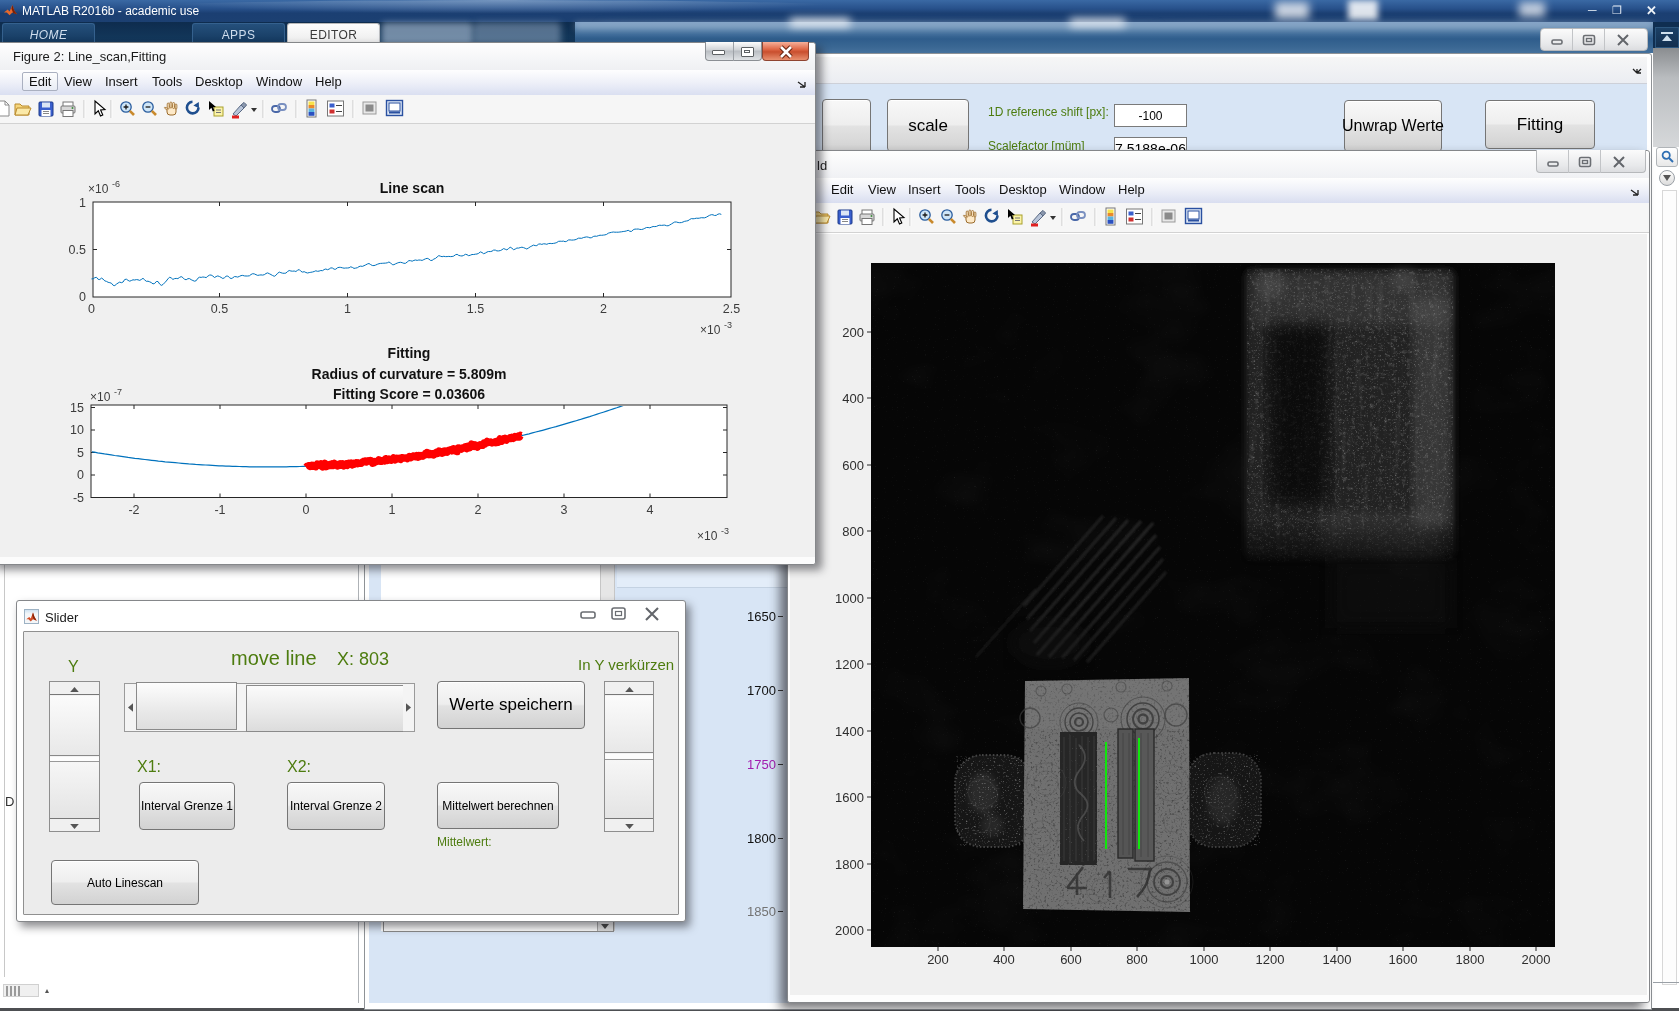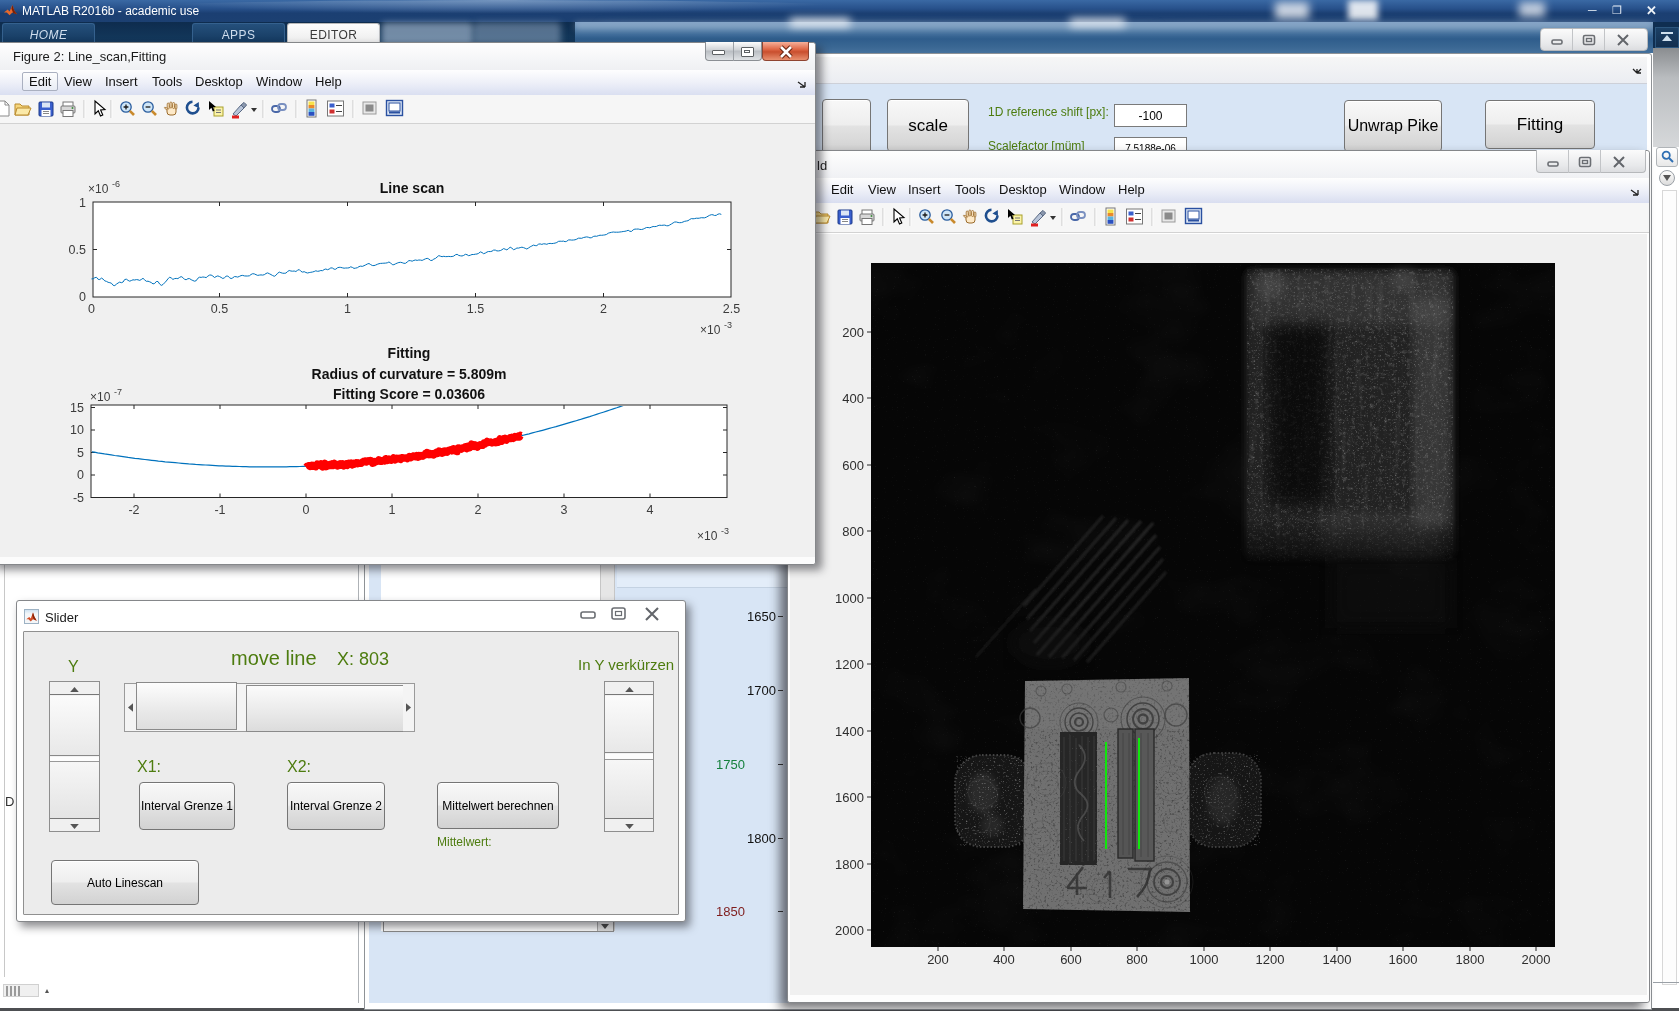--- a/index.html
+++ b/index.html
@@ -129,29 +129,29 @@
 
 <div class="abs" style="left:617px;top:565px;width:1030px;height:22px;background:#e3edf9;"></div>
 <div class="abs" style="left:617px;top:587px;width:1030px;height:1px;background:#c4d2e2;"></div>
 
 <div class="btn" style="left:822px;top:99px;width:49px;height:53px;border-radius:4px 4px 0 0;"></div>
 
 <div class="btn" style="left:887px;top:99px;width:82px;height:53px;font-size:17px;">scale</div>
 <div class="lbl" style="left:988px;top:105px;font-size:12px;">1D reference shift [px]:</div>
 <div class="edit" style="left:1114px;top:104px;width:73px;height:23px;font-size:12px;">-100</div>
 <div class="lbl" style="left:988px;top:139px;font-size:12px;">Scalefactor [müm]</div>
-<div class="edit" style="left:1114px;top:137px;width:73px;height:23px;font-size:10px;">7.5188e-06</div>
-<div class="btn" style="left:1344px;top:100px;width:98px;height:52px;font-size:16px;white-space:nowrap;">Unwrap Pike</div>
+<div class="edit" style="left:1114px;top:137px;width:73px;height:23px;font-size:14px;">7.5188e-06</div>
+<div class="btn" style="left:1344px;top:100px;width:98px;height:52px;font-size:16px;white-space:nowrap;">Unwrap Werte</div>
 <div class="btn" style="left:1485px;top:100px;width:110px;height:49px;font-size:17px;">Fitting</div>
 
 <div class="lbl" style="left:716px;top:609px;width:60px;text-align:right;font-size:13px;color:#111;">1650</div>
 <div class="lbl" style="left:716px;top:683px;width:60px;text-align:right;font-size:13px;color:#111;">1700</div>
-<div class="lbl" style="left:716px;top:757px;width:60px;text-align:left;font-size:13px;color:#15803d;">1750</div>
+<div class="lbl" style="left:716px;top:757px;width:60px;text-align:right;font-size:13px;color:#a21caf;">1750</div>
 <div class="lbl" style="left:716px;top:831px;width:60px;text-align:right;font-size:13px;color:#111;">1800</div>
-<div class="lbl" style="left:716px;top:904px;width:60px;font-size:13px;color:#7f1d1d;">1850</div>
+<div class="lbl" style="left:716px;top:904px;width:60px;text-align:right;font-size:13px;color:#737373;">1850</div>
 <div class="abs" style="left:778px;top:616px;width:5px;height:1px;background:#333;"></div>
 <div class="abs" style="left:778px;top:690px;width:5px;height:1px;background:#333;"></div>
 <div class="abs" style="left:778px;top:764px;width:5px;height:1px;background:#333;"></div>
 <div class="abs" style="left:778px;top:838px;width:5px;height:1px;background:#333;"></div>
 <div class="abs" style="left:778px;top:911px;width:5px;height:1px;background:#333;"></div>
 
 <div class="abs" style="left:383px;top:919px;width:231px;height:13px;background:#fff;border:1px solid #8a8a8a;"></div>
 <div class="abs" style="left:597px;top:920px;width:16px;height:11px;background:linear-gradient(180deg,#fafafa,#dcdcdc);border-left:1px solid #aaa;"></div>
 <svg class="abs" style="left:601px;top:924px" width="8" height="5" viewBox="0 0 8 5">
  <path d="M0 0 H8 L4 5 Z" fill="#444"></path>
@@ -732,20 +732,21 @@
 <div class="abs" style="left:124px;top:683px;width:291px;height:49px;background:#f4f4f4;border:1px solid #9a9a9a;"></div>
 <svg class="abs" style="left:128px;top:703px" width="5" height="9" viewBox="0 0 7 12">
       <path d="M0 6 L7 0 V12 Z" fill="#555"></path>
     </svg>
 <div class="abs" style="left:136px;top:682px;width:101px;height:48px;background:linear-gradient(180deg,#fdfdfd,#e9e9e9 60%,#dedede);border:1px solid #8a8a8a;"></div>
 <div class="abs" style="left:246px;top:685px;width:157px;height:47px;background:linear-gradient(180deg,#fbfbfb,#e9e9e9 60%,#dcdcdc);border:1px solid #8a8a8a;border-right:none;"></div>
 <svg class="abs" style="left:406px;top:703px" width="5" height="9" viewBox="0 0 7 12">
       <path d="M7 6 L0 0 V12 Z" fill="#555"></path>
     </svg>
 
+<div class="btn" style="left:437px;top:681px;width:148px;height:48px;font-size:17px;">Werte speichern</div>
 <div class="lbl" style="left:137px;top:758px;font-size:16px;">X1:</div>
 <div class="lbl" style="left:287px;top:758px;font-size:16px;">X2:</div>
 <div class="btn" style="left:139px;top:782px;width:96px;height:48px;font-size:12px;">Interval Grenze 1</div>
 <div class="btn" style="left:287px;top:782px;width:98px;height:48px;font-size:12px;">Interval Grenze 2</div>
 <div class="btn" style="left:437px;top:782px;width:122px;height:47px;font-size:12px;">Mittelwert berechnen</div>
 <div class="lbl" style="left:437px;top:835px;font-size:12px;">Mittelwert:</div>
 <div class="btn" style="left:51px;top:860px;width:148px;height:45px;font-size:12px;">Auto Linescan</div>
 
 </div>
 

